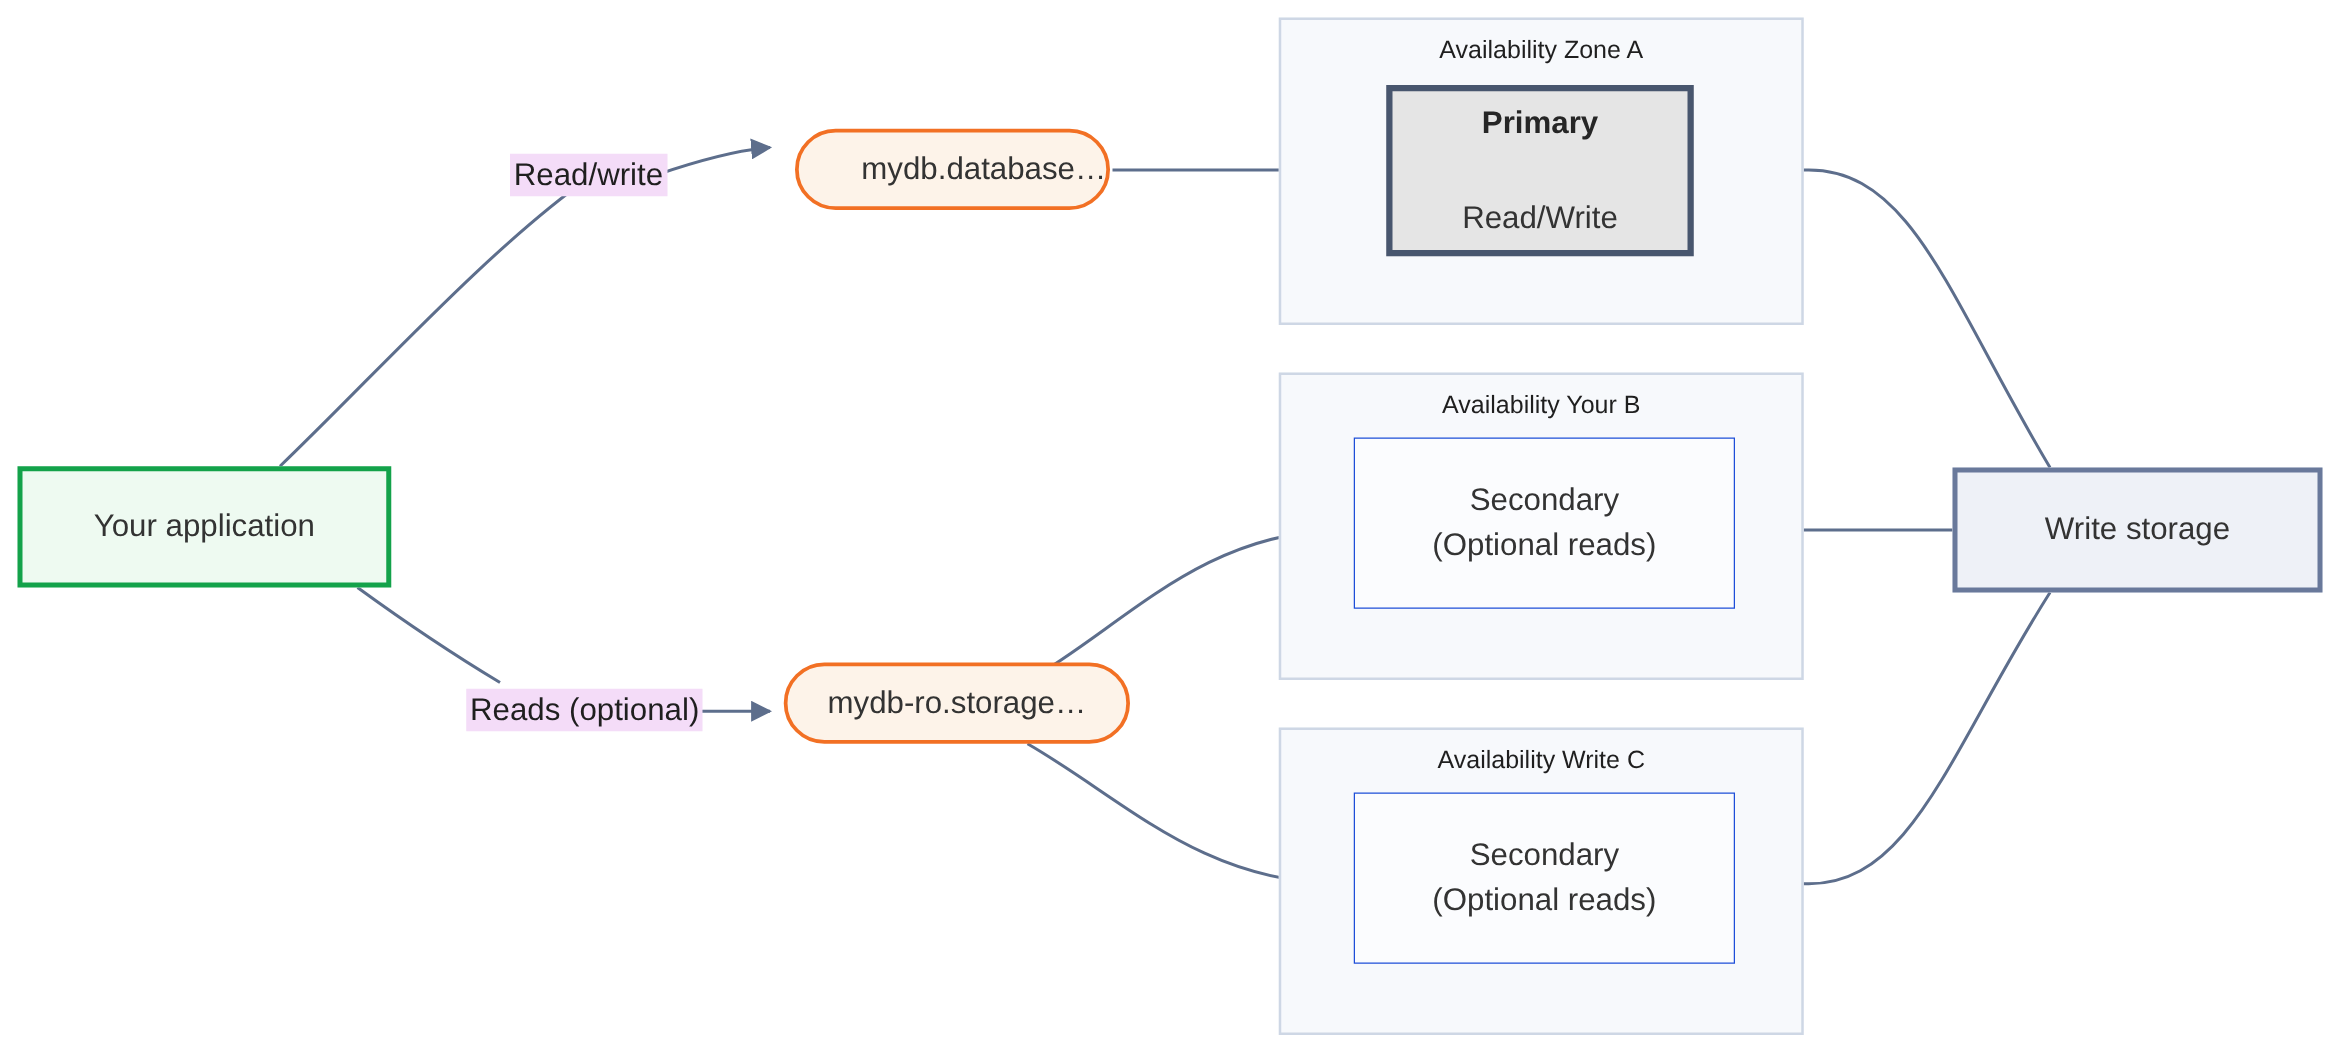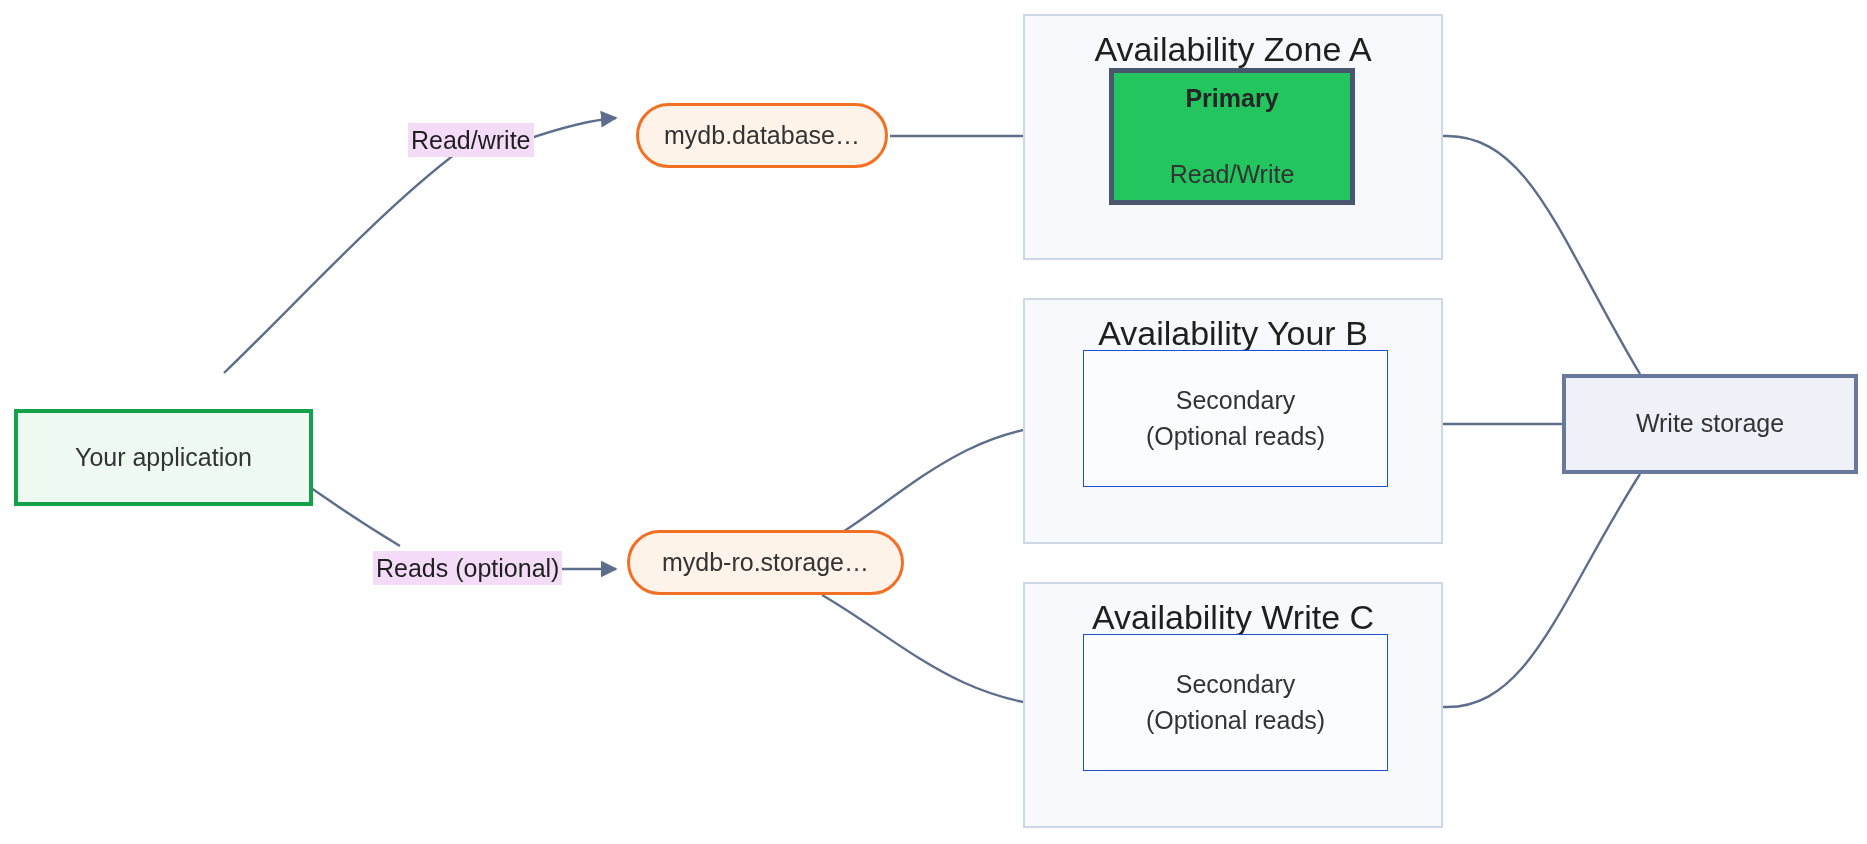--- a/index.html
+++ b/index.html
@@ -34,21 +34,21 @@
     box-sizing: border-box;
     background: #f7f9fc;
     border: 2px solid #ced7e5;
   }
   .zone-title {
     position: absolute;
     left: 0;
     right: 0;
     top: 12px;
     text-align: center;
-    font-size: 34px;
+    font-size: 20px;
     color: #1f1f1f;
     line-height: 1.25;
   }
 
   
   .node {
     position: absolute;
     box-sizing: border-box;
     display: flex;
     flex-direction: column;
@@ -56,25 +56,24 @@
     justify-content: center;
     text-align: center;
     font-size: 25px;
     line-height: 1.42;
     color: #333333;
   }
 
   .node-app {
     background: #eefaf1;
     border: 4px solid #13a24a;
-    margin-top: 36px;
   }
 
   .node-primary {
-    background: #22c55e;
+    background: #e5e5e5;
     border: 5px solid #48566e;
     gap: 41px;
   }
   .node-primary .line-strong {
     font-weight: bold;
     color: #262626;
   }
 
   .node-secondary {
     background: #fbfcfe;
@@ -144,21 +143,21 @@
   </div>
 
   <div class="zone" style="left:1023px; top:582px; width:420px; height:246px;">
     <div class="zone-title">Availability Write C</div>
   </div>
 
   <div class="node node-app" style="left:14px; top:373px; width:299px; height:97px;">
     <span>Your application</span>
   </div>
 
-  <div class="node node-endpoint" style="left:636px; top:103px; width:252px; height:65px;">
+  <div class="node node-endpoint" style="left:636px; top:103px; width:252px; height:65px;align-items:flex-end;">
     <span>mydb.database…</span>
   </div>
 
   <div class="node node-endpoint" style="left:627px; top:530px; width:277px; height:65px;">
     <span>mydb-ro.storage…</span>
   </div>
 
   <div class="node node-primary" style="left:1109px; top:68px; width:246px; height:137px;">
     <span class="line-strong">Primary</span>
     <span>Read/Write</span>

